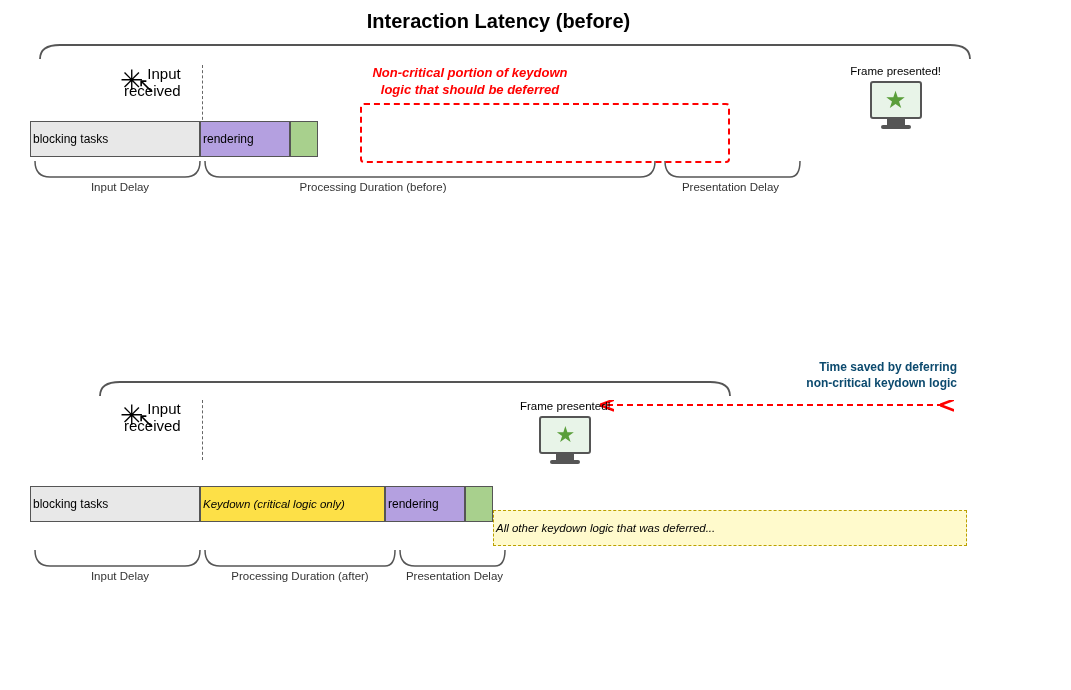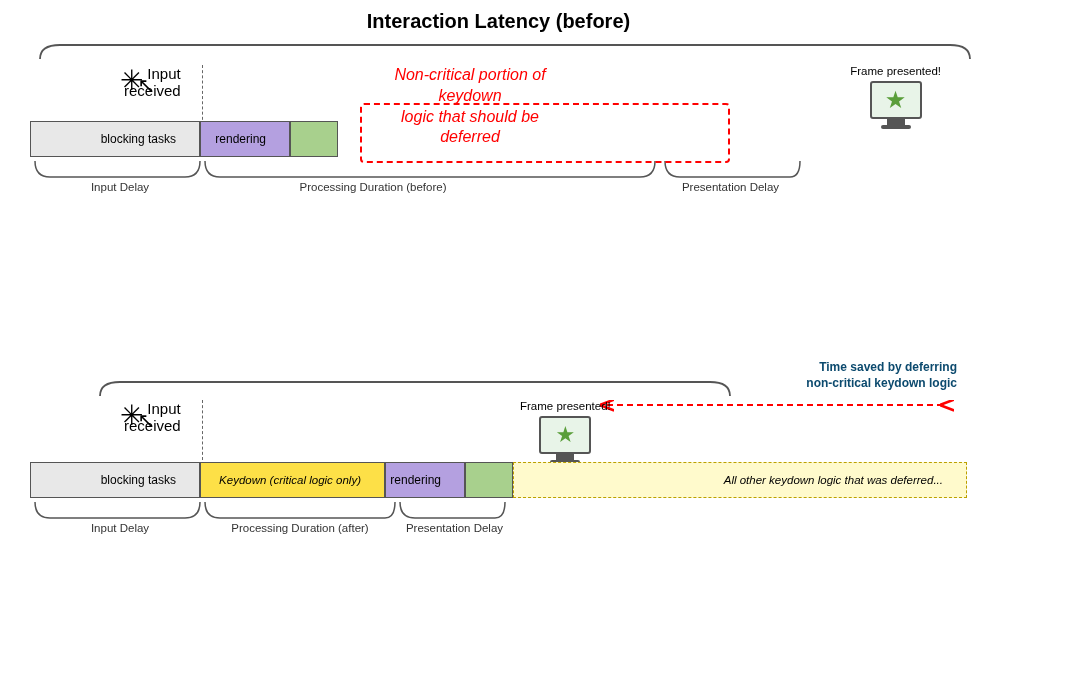--- a/index.html
+++ b/index.html
@@ -38,26 +38,26 @@
     .timeline-row {
       display: flex;
       align-items: center;
       position: relative;
     }
 
     .block {
       height: 36px;
       display: flex;
       align-items: center;
-      justify-content: flex-end;
+      justify-content: flex-start;
       font-size: 12px;
       border: 1px solid #555;
       white-space: nowrap;
       overflow: hidden;
-      padding: 0 23px;
+      padding: 0 2px;
     }
 
     .block-blocking {
       background: #e8e8e8;
       width: 170px;
       min-width: 170px;
     }
 
     .block-keydown-before {
       background: #ffd966;
@@ -93,22 +93,22 @@
     .dashed-red-box {
       position: absolute;
       border: 2px dashed red;
       border-radius: 4px;
     }
 
     
     .red-italic {
       color: red;
       font-style: italic;
-      font-weight: normal;
-      font-size: 16px;
+      font-weight: bold;
+      font-size: 13px;
       text-align: center;
       line-height: 1.3;
     }
 
     
     .section-bottom {
       position: absolute;
       top: 360px;
       left: 30px;
       right: 30px;
@@ -116,20 +116,21 @@
 
     .block-keydown-after {
       background: #fde047;
       width: 185px;
       min-width: 185px;
     }
 
     .block-deferred {
       background: #ffd966;
       flex: 1;
+      margin-top: 48px;
     }
 
     
     .time-saved-text {
       color: #0c4a6e;
       font-weight: bold;
       font-size: 12px;
       text-align: right;
       line-height: 1.3;
     }

